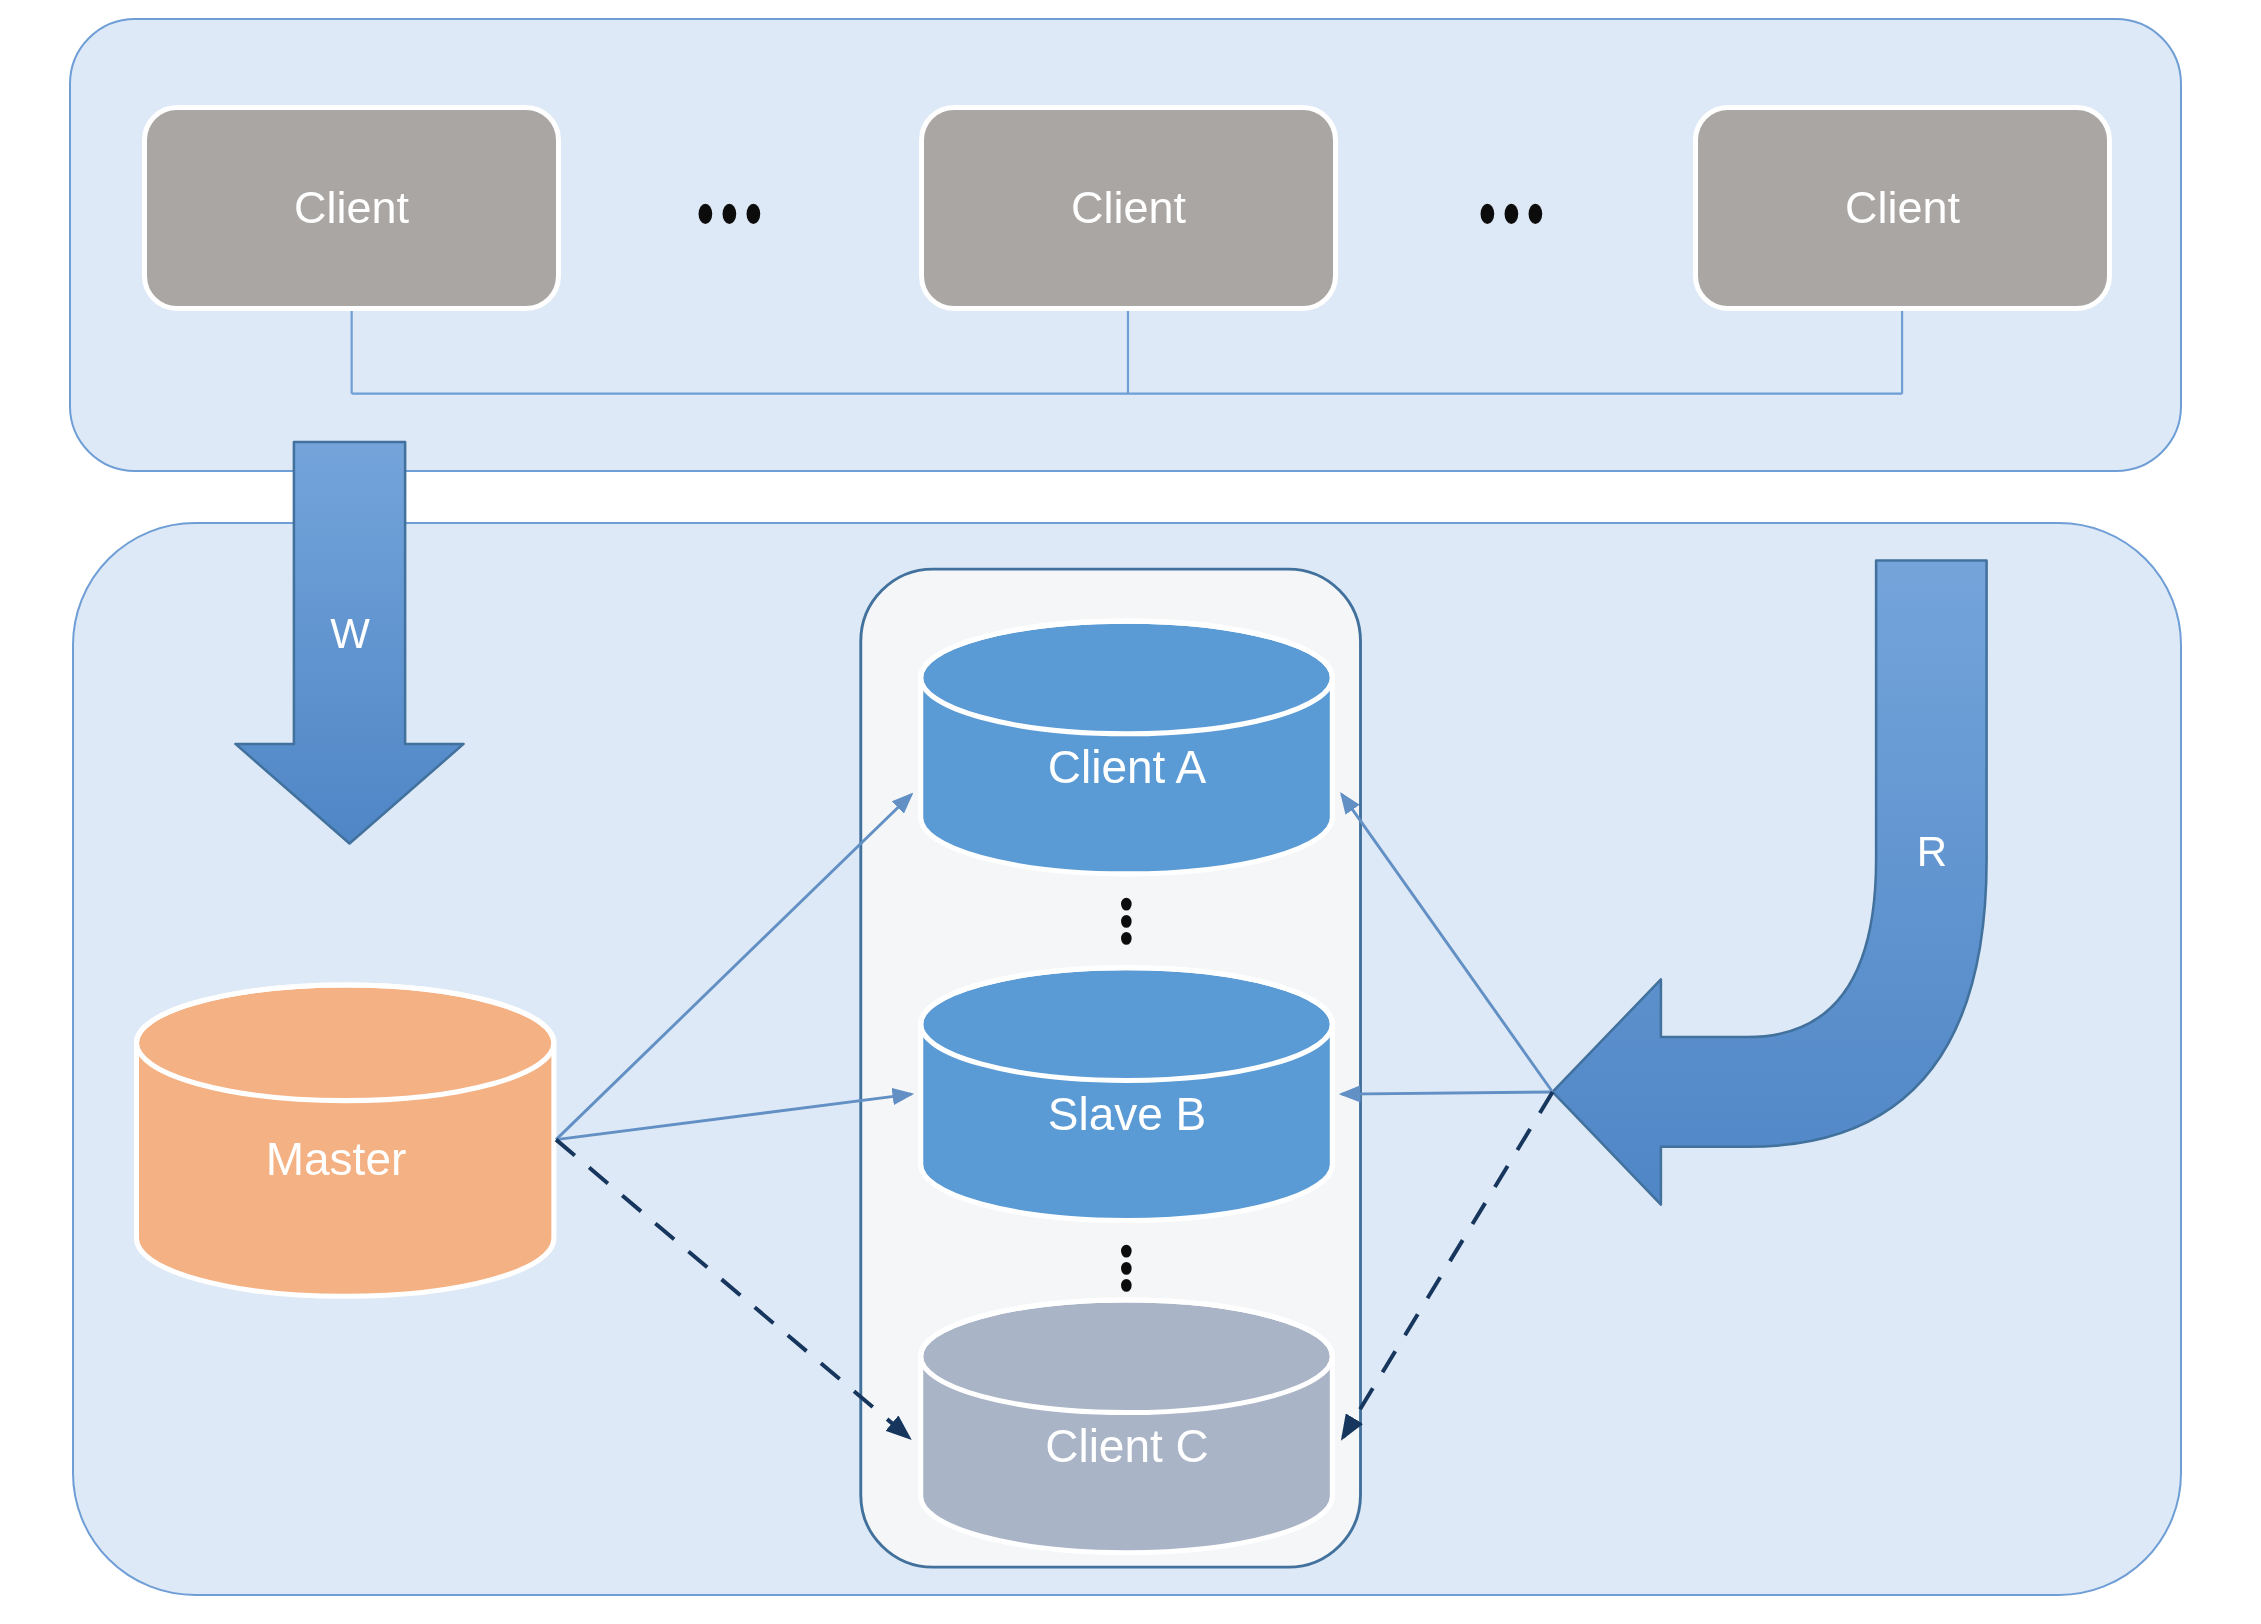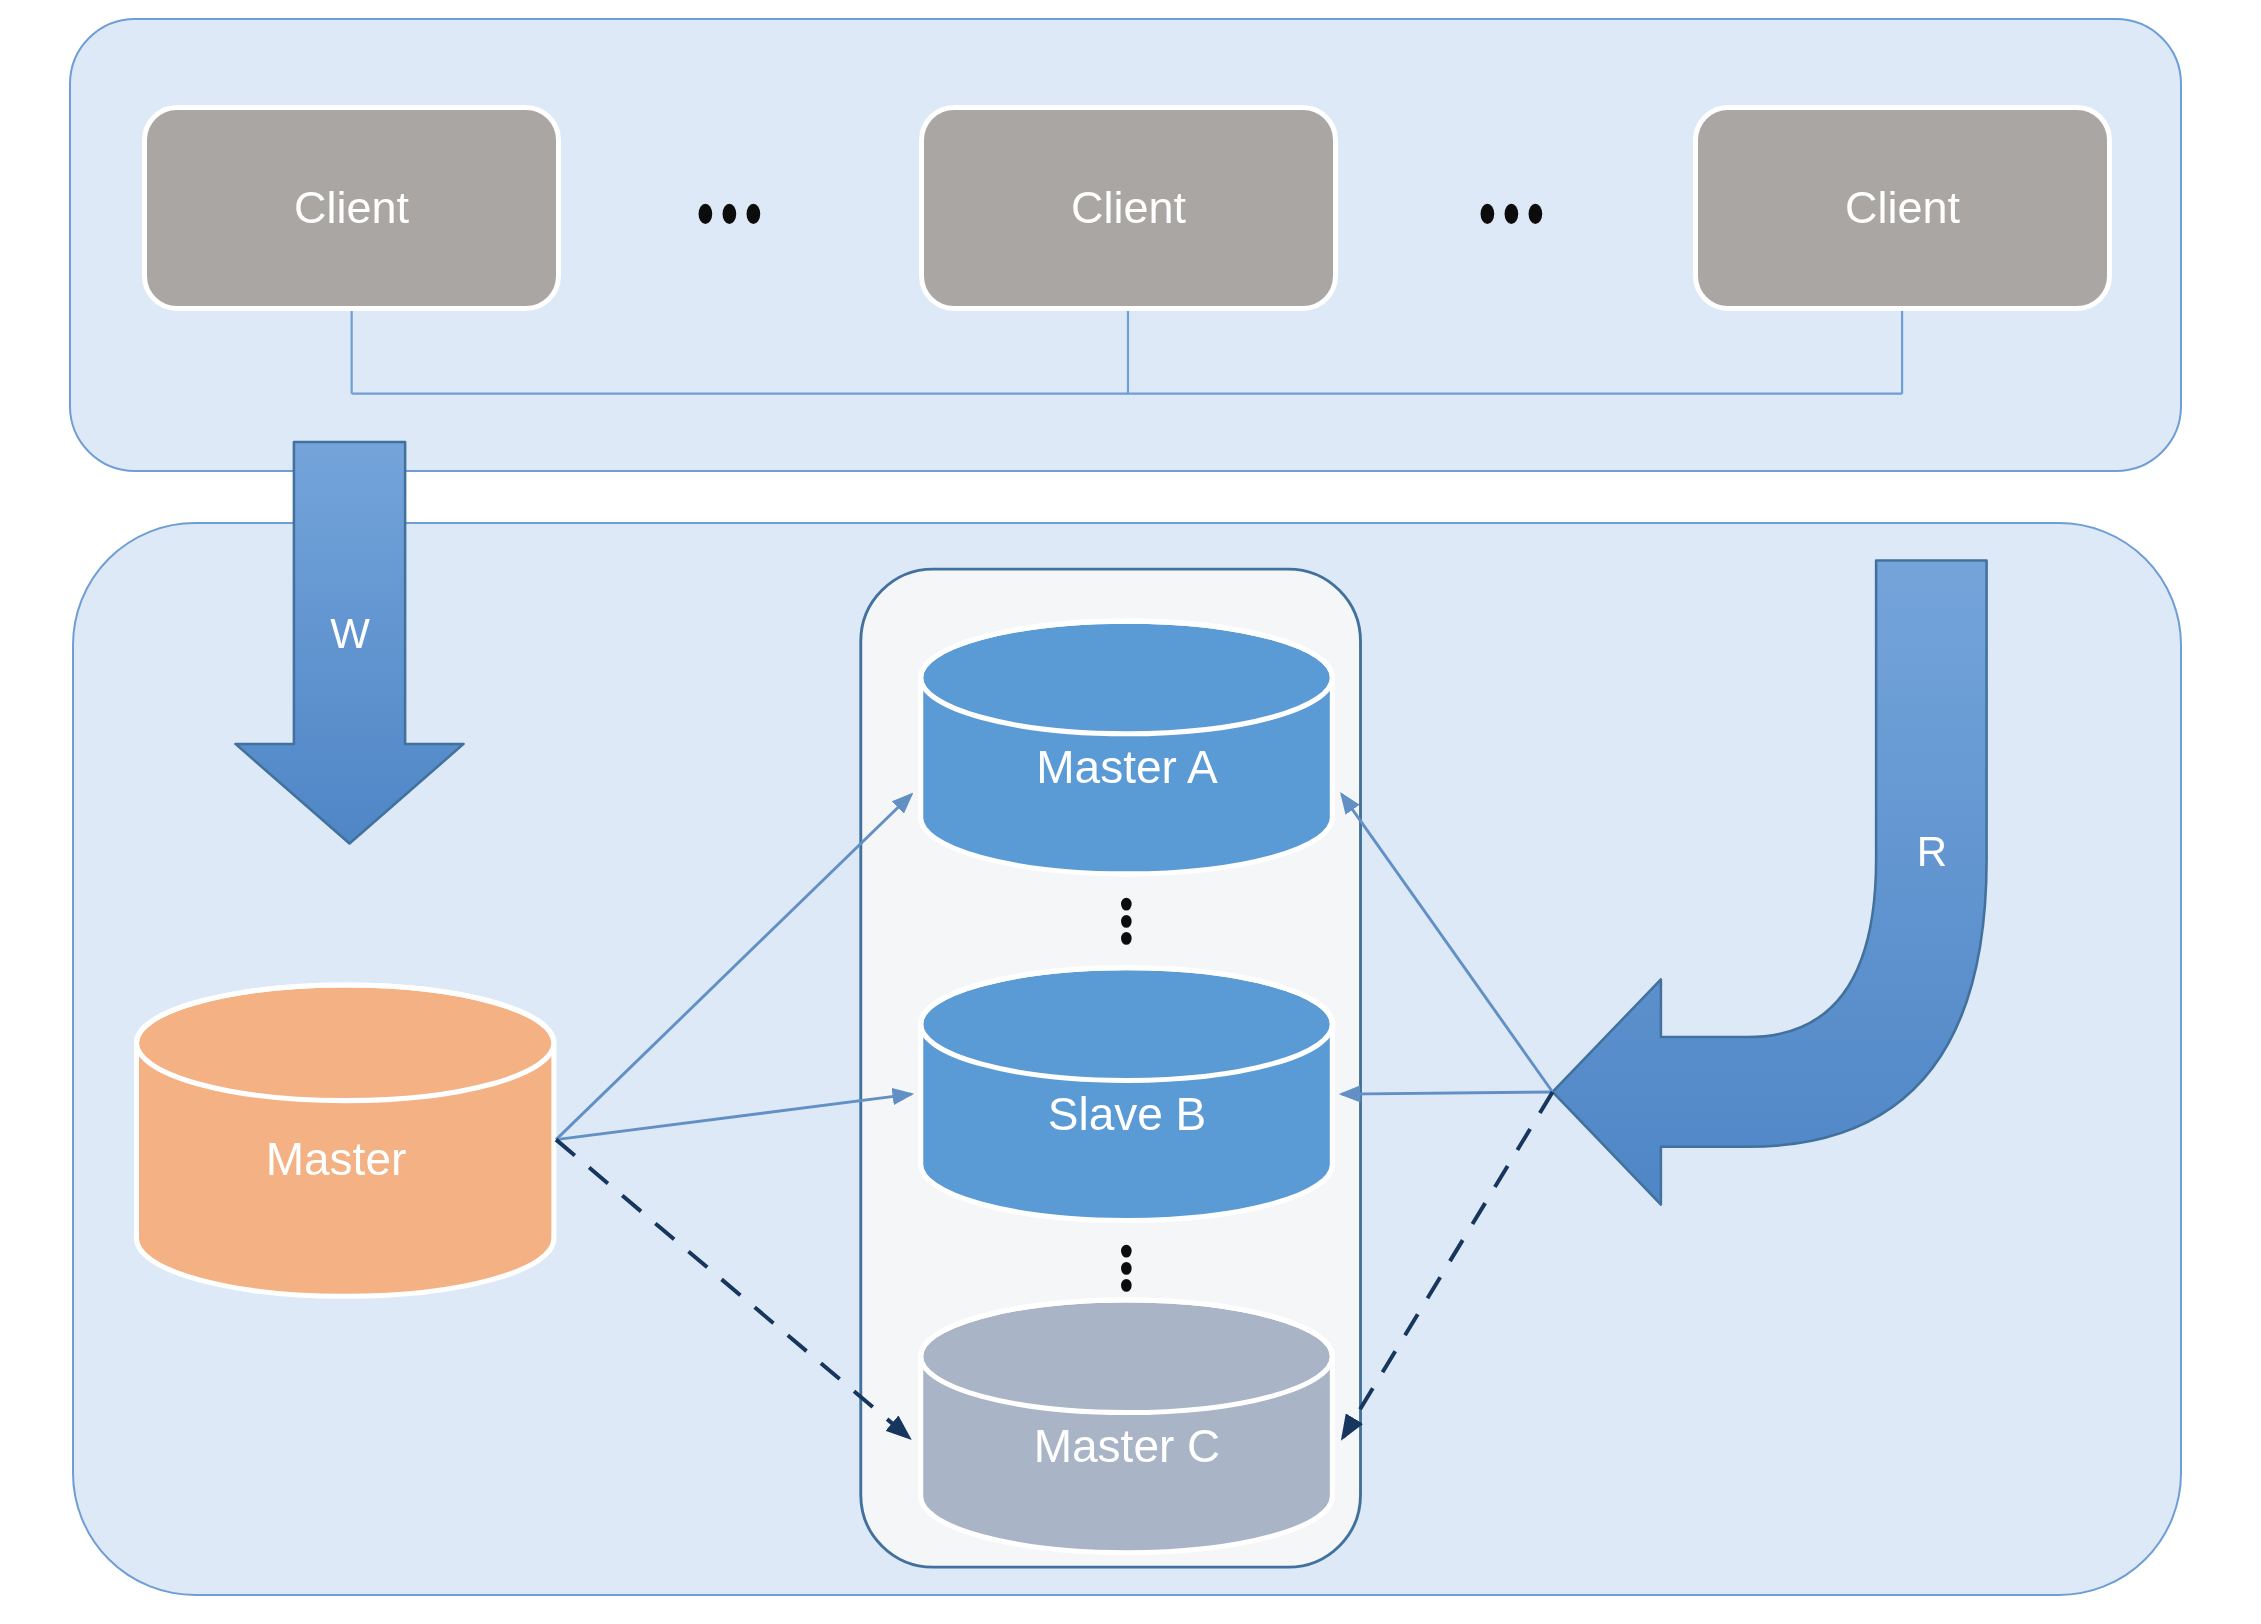--- a/index.html
+++ b/index.html
@@ -134,18 +134,18 @@
   <div class="ellipsis" style="left:733px;top:214px;">•••</div>
   <div class="ellipsis" style="left:1515px;top:214px;">•••</div>
 
   <div class="vdots" style="left:1127px;top:922px;">•••</div>
   <div class="vdots" style="left:1127px;top:1269px;">•••</div>
 
   <div class="lbl flow-label" style="left:350px;top:634px;">W</div>
   <div class="lbl flow-label" style="left:1932px;top:852px;">R</div>
 
   <div class="lbl node-label" style="left:336px;top:1159px;">Master</div>
-  <div class="lbl node-label" style="left:1127px;top:767px;">Master A</div>
+  <div class="lbl node-label" style="left:1127px;top:767px;">Client A</div>
   <div class="lbl node-label" style="left:1127px;top:1114px;">Slave B</div>
-  <div class="lbl node-label" style="left:1127px;top:1446px;">Master C</div>
+  <div class="lbl node-label" style="left:1127px;top:1446px;">Client C</div>
 
 </div>
 
 
 </body></html>

